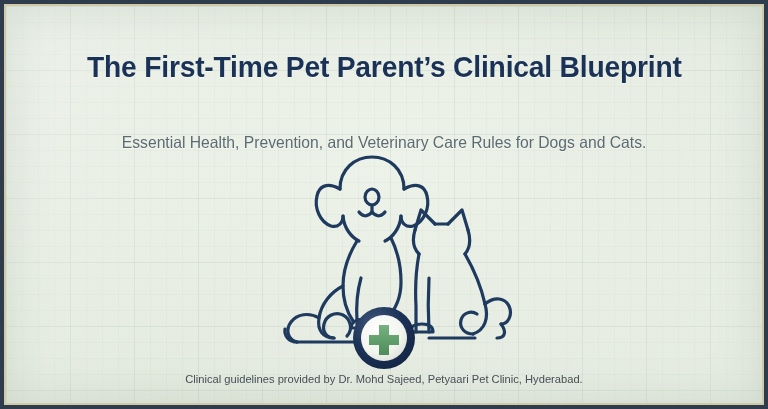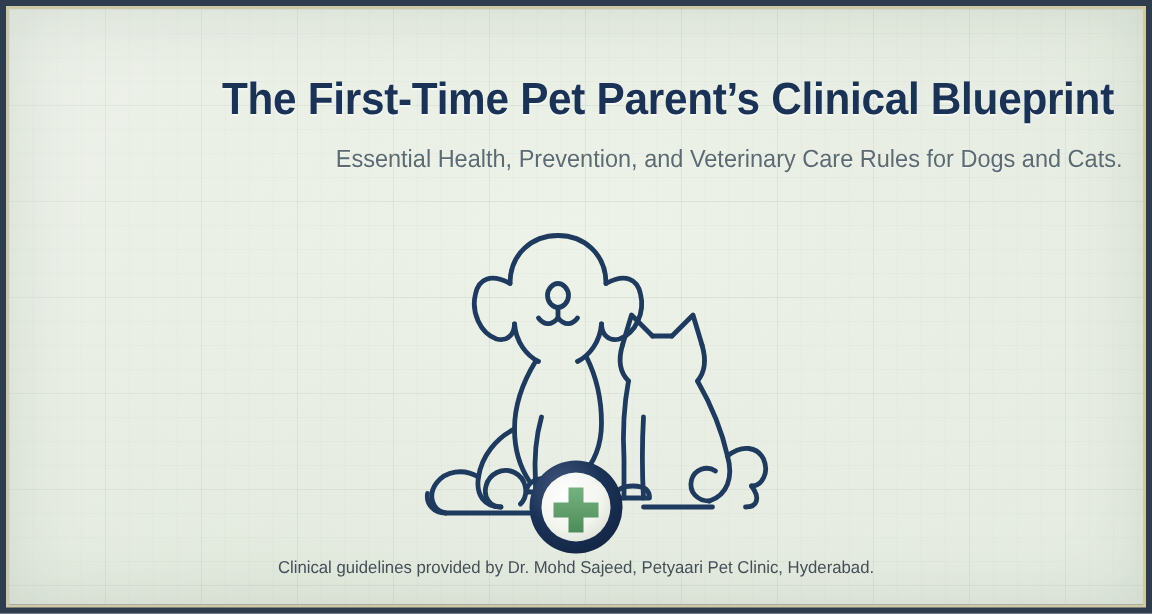--- a/index.html
+++ b/index.html
@@ -26,21 +26,21 @@
     overflow:hidden;
   }
   .sheen{
     position:absolute;inset:0;pointer-events:none;
     background:linear-gradient(115deg, rgba(255,255,255,.32) 0%, rgba(255,255,255,0) 38%, rgba(255,255,255,0) 62%, rgba(255,255,255,.18) 100%);
   }
   .vignette{
     position:absolute;inset:0;pointer-events:none;
     box-shadow:inset 0 0 46px rgba(120,140,125,.20);
   }
-  .content{position:relative;z-index:3;height:100%;display:flex;flex-direction:column;align-items:flex-end;}
+  .content{position:relative;z-index:3;height:100%;display:flex;flex-direction:column;align-items:center;gap:36px;}
   .title{
     margin:0;padding-top:44px;
     font-size:30px;font-weight:700;letter-spacing:-.2px;
     color:#1b3257;
     font-family:"Liberation Sans", sans-serif;
     transform:scaleX(.94);
     white-space:nowrap;
     text-shadow:0 1px 0 rgba(255,255,255,.55);
   }
   .subtitle{

